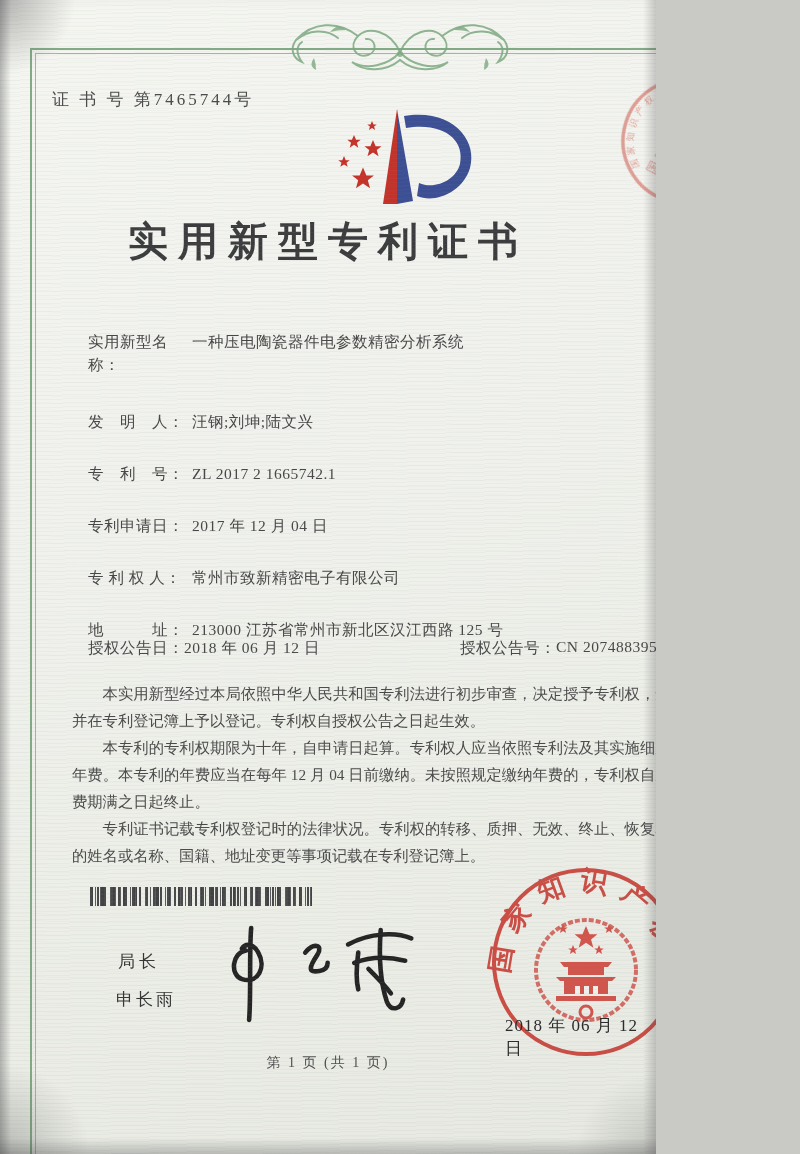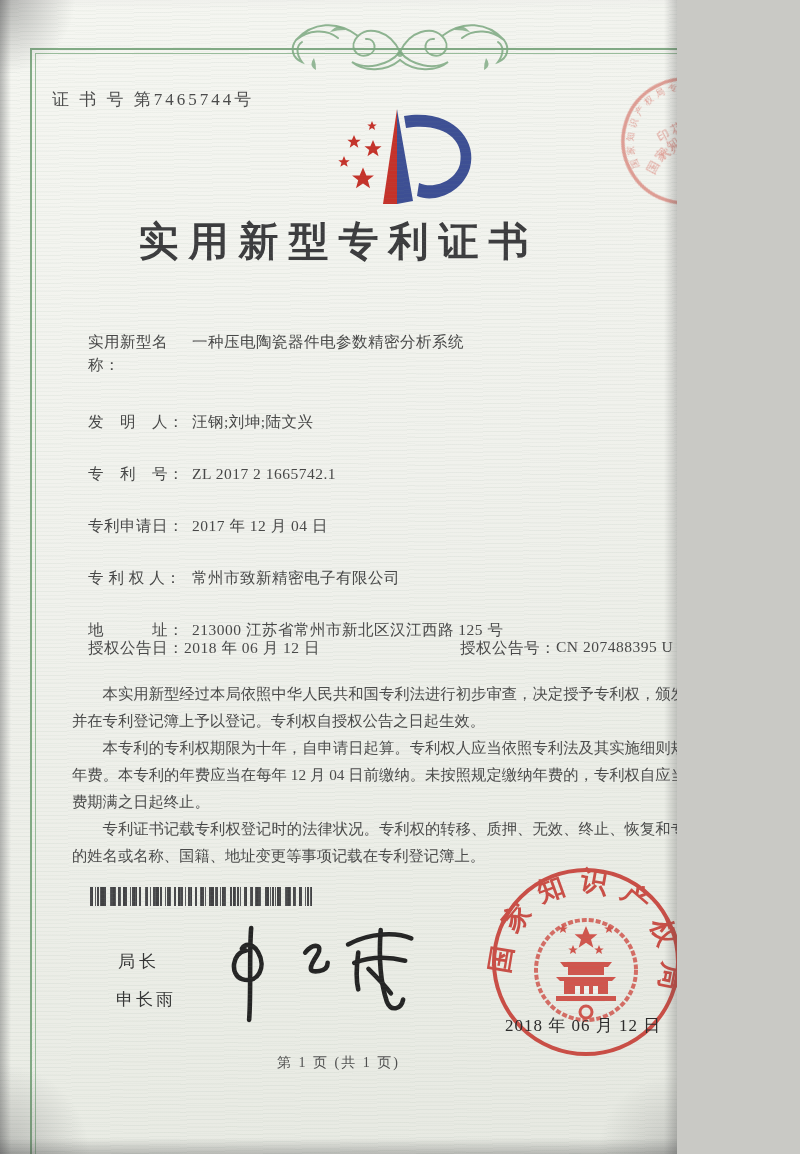--- a/index.html
+++ b/index.html
@@ -6,21 +6,20 @@
   body{
     width:800px;height:1154px;overflow:hidden;
     background:#c9c9c5;
     font-family:"Liberation Serif","DejaVu Serif",serif;
   }
   .scan{
     position:relative;width:656px;height:1154px;
     background:
       linear-gradient(160deg,#f5f6f1 0%,#f0f1ec 45%,#eaece5 80%,#e6e8e1 100%);
     overflow:hidden;
-    padding-left:21px;
   }
   
   .guilloche{
     position:absolute;inset:0;pointer-events:none;
     background:
       repeating-linear-gradient(178.5deg, rgba(125,150,135,.06) 0 1px, rgba(0,0,0,0) 1px 4px),
       repeating-linear-gradient(181deg, rgba(125,150,135,.035) 0 1px, rgba(0,0,0,0) 1px 7px);
   }
   
   .vignette{

